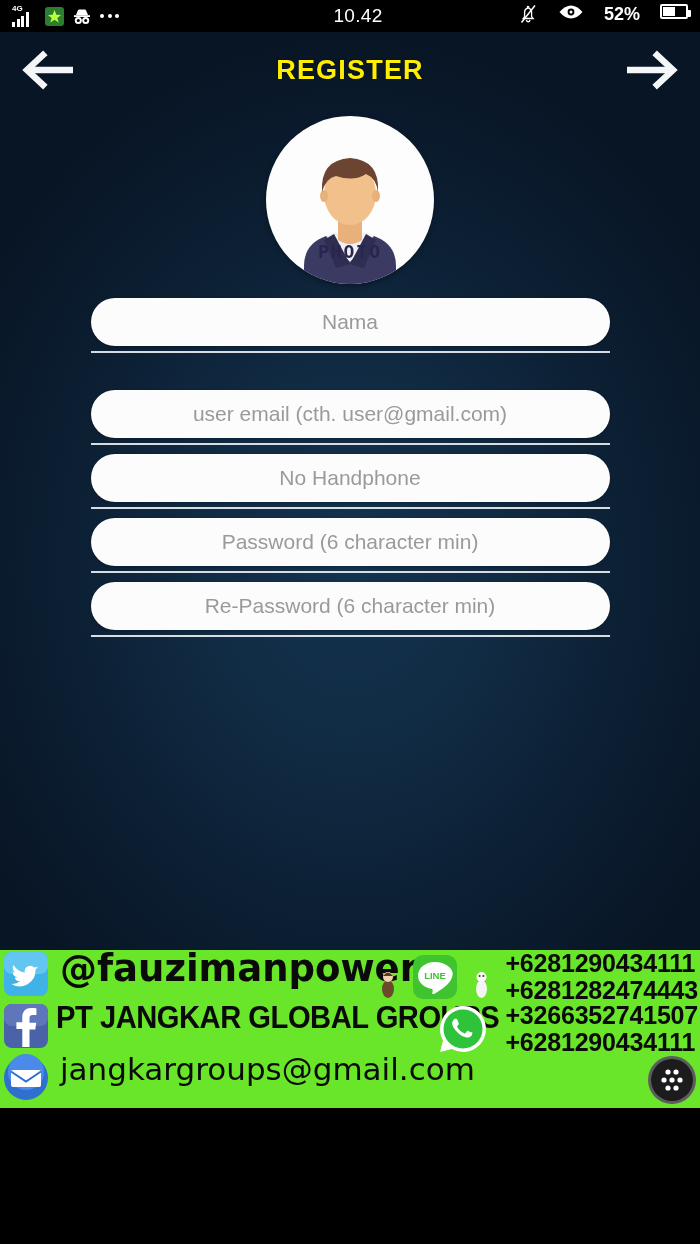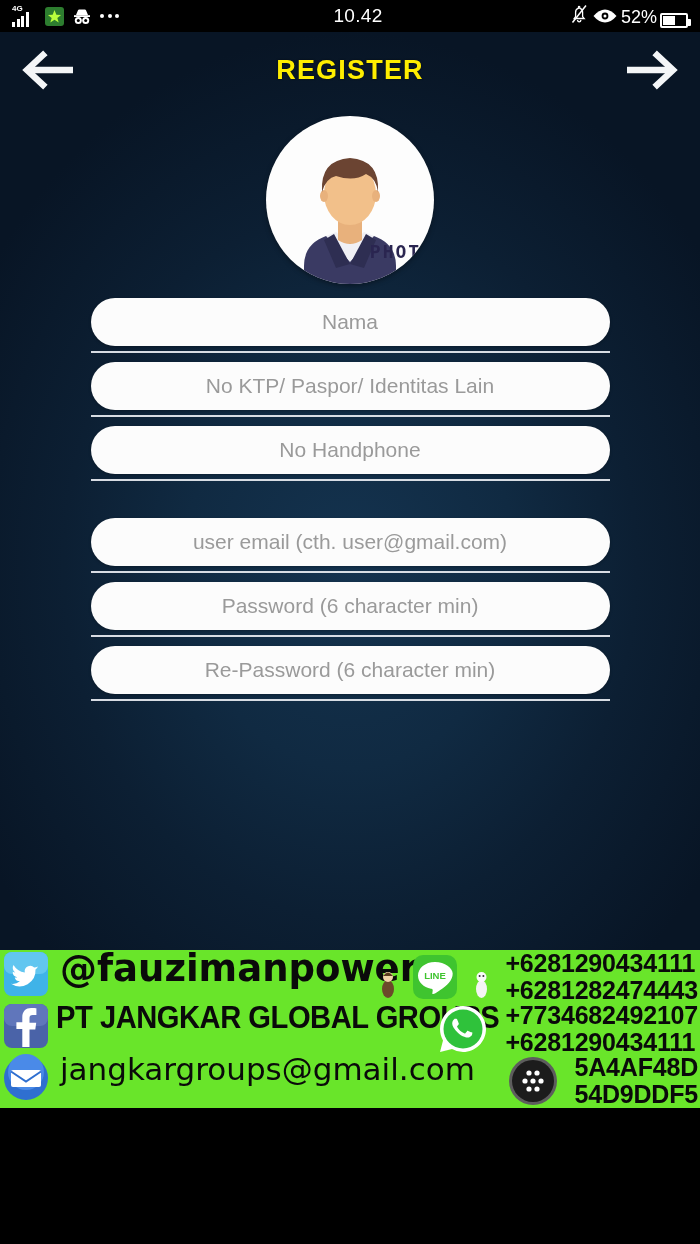--- a/index.html
+++ b/index.html
@@ -19,21 +19,21 @@
   
   .statusbar {
     position:absolute; top:0; left:0;
     width:700px; height:32px;
     background:#000;
     display:flex; align-items:center;
     padding:0 12px;
     z-index:20;
   }
   .sb-left { display:flex; align-items:center; gap:7px; }
-  .sb-right { display:flex; align-items:flex-end; gap:3px; margin-left:auto; }
+  .sb-right { display:flex; align-items:flex-start; gap:20px; margin-left:auto;font-weight:bold; }
   .sb-center {
     position:absolute; left:0; right:0; top:0; height:32px;
     display:flex; align-items:center; justify-content:center;
     pointer-events:none;
     padding-left:16px;
   }
   .sb-time { color:#fff; font-size:19px; letter-spacing:.3px; }
 
   .ico-4g { position:relative; display:inline-block; width:26px; height:21px; }
   .ico-4g .lbl {
@@ -110,21 +110,21 @@
   }
   .avatar {
     width:168px; height:168px; border-radius:50%;
     background:#fdfdfd;
     position:relative; overflow:hidden;
     box-shadow:0 2px 5px rgba(0,0,0,.35);
   }
   .avatar svg { position:absolute; left:0; top:0; }
   .avatar-label {
     position:absolute; left:0; right:0; bottom:22px;
-    text-align:right;
+    text-align:center;
     font-family:"DejaVu Sans Mono", monospace;
     font-size:18px; font-weight:bold;
     color:#2a2550;
     letter-spacing:2px;
   }
 
   
   .form {
     position:absolute; top:298px; left:0; width:700px;
     z-index:5;
@@ -314,32 +314,28 @@
     </div>
   </div>
 
   <div class="form">
 
     <div class="field-group">
       <input class="field" type="text" placeholder="Nama" style="">
       <div class="divider"></div>
     </div>
 
-    <div class="field-group">
-      <input class="field" type="text" placeholder="No KTP/ Paspor/ Identitas Lain" style="">
+
+    <div class="field-group gap">
+      <input class="field" type="email" placeholder="user email (cth. user@gmail.com)" style="">
       <div class="divider"></div>
     </div>
 
     <div class="field-group">
       <input class="field" type="tel" placeholder="No Handphone" style="">
-      <div class="divider"></div>
-    </div>
-
-    <div class="field-group gap">
-      <input class="field" type="email" placeholder="user email (cth. user@gmail.com)" style="">
       <div class="divider"></div>
     </div>
 
     <div class="field-group">
       <input class="field" type="password" placeholder="Password (6 character min)" style="">
       <div class="divider"></div>
     </div>
 
     <div class="field-group">
       <input class="field" type="password" placeholder="Re-Password (6 character min)" style="">
@@ -415,21 +411,21 @@
             <path d="M34.6 29.6 c-.5-.3-3-1.5-3.5-1.6 -.5-.2-.8-.3-1.1.3 -.3.5-1.3 1.6-1.6 1.9
                      -.3.3-.6.4-1.1.1 -.5-.3-2.2-.8-4.2-2.6 -1.6-1.4-2.6-3.1-2.9-3.6
                      -.3-.5 0-.8.2-1.1 .2-.2.5-.6.8-.9 .2-.3.3-.5.5-.9 .2-.3.1-.6 0-.9
                      -.1-.3-1.1-2.7-1.5-3.7 -.4-.9-.8-.8-1.1-.8 -.3 0-.6 0-.9 0
                      -.3 0-.9.1-1.3.6 -.5.5-1.7 1.7-1.7 4.1 0 2.4 1.8 4.8 2 5.1
                      .3.3 3.5 5.4 8.5 7.6 1.2.5 2.1.8 2.8 1 1.2.4 2.2.3 3.1.2
                      .9-.1 3-1.2 3.4-2.4 .4-1.2.4-2.2.3-2.4 -.1-.2-.5-.4-1-.6 Z" fill="#fff"></path>
           </svg>
         </span>
         <span class="f-nums">
-          <span>+7734682492107</span>
+          <span>+3266352741507</span>
           <span>+6281290434111</span>
         </span>
       </span>
     </div>
 
     <div class="fr">
       <span class="f-icon">
         <svg width="48" height="48" viewBox="0 0 48 48">
           <circle cx="24" cy="24" r="22" fill="#2f6fd0"></circle>
           <circle cx="24" cy="18" r="18" fill="#4a8ae8"></circle>
@@ -446,22 +442,18 @@
             <circle cx="26" cy="26" r="21" fill="#1c1c1c"></circle>
             <circle cx="22" cy="18" r="2.6" fill="#fff"></circle>
             <circle cx="30" cy="18" r="2.6" fill="#fff"></circle>
             <circle cx="18" cy="26" r="2.6" fill="#fff"></circle>
             <circle cx="26" cy="26" r="2.6" fill="#fff"></circle>
             <circle cx="34" cy="26" r="2.6" fill="#fff"></circle>
             <circle cx="22" cy="34" r="2.6" fill="#fff"></circle>
             <circle cx="30" cy="34" r="2.6" fill="#fff"></circle>
           </svg>
         </span>
-        <span class="f-nums">
-          <span>5A4AF48D</span>
-          <span>54D9DDF5</span>
-        </span>
       </span>
     </div>
 
   </div>
 
 </div>
 
 </body></html>

